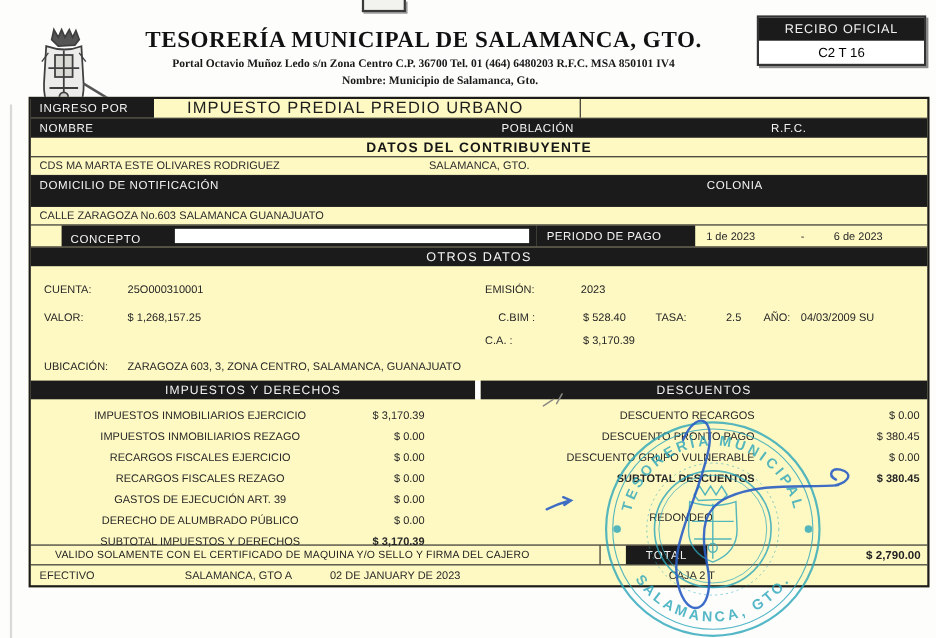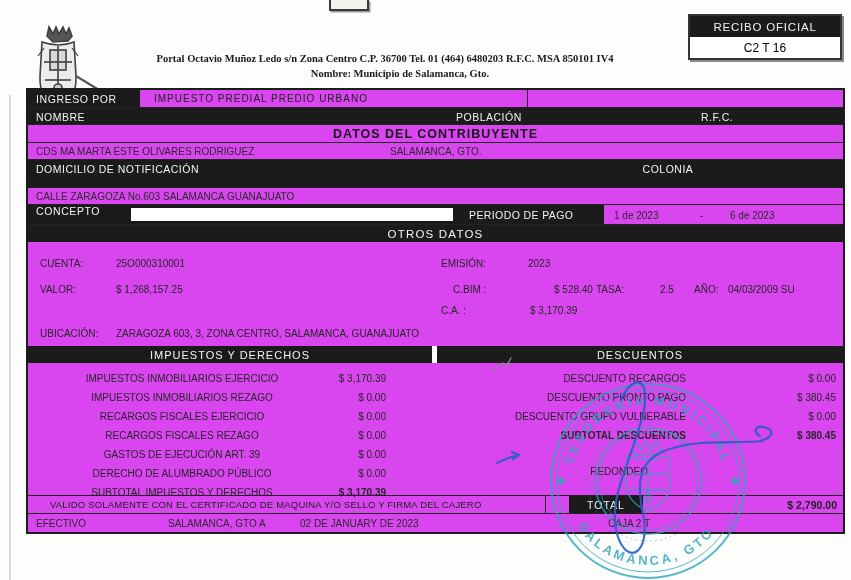--- a/index.html
+++ b/index.html
@@ -14,39 +14,39 @@
   .h-addr{position:absolute;left:85px;top:53px;width:600px;text-align:center;
           font-family:"Liberation Serif", serif;font-weight:bold;font-size:10.5px;color:#1a1a1a;}
   .h-name{position:absolute;left:95px;top:68px;width:610px;text-align:center;
           font-family:"Liberation Serif", serif;font-weight:bold;font-size:10.5px;color:#1a1a1a;}
   .receipt-box{position:absolute;left:688px;top:14px;width:150px;border:2px solid #333;background:#fff;
                box-shadow:2px 2px 0 #8a8a8a;}
   .rb-bar{height:21px;background:#1b1b1b;color:#f2f2f2;font-size:11.5px;letter-spacing:.8px;
           display:flex;align-items:center;justify-content:center;}
   .rb-num{height:21px;display:flex;align-items:center;justify-content:center;font-size:12px;color:#000000;}
   
-  .table{position:absolute;left:26px;top:88px;width:815px;border:2px solid #1c1c1c;background:#d946ef;}
+  .table{position:absolute;left:26px;top:88px;width:815px;border:2px solid #1c1c1c;background:#fef9c3;}
   .bar{background:#1b1b1b;color:#f3f3f3;}
   .row{position:relative;box-sizing:border-box;}
   .r1{height:18px;display:flex;border-bottom:1.5px solid #222;}
   .r1 .ing-lbl{width:112px;font-size:10.5px;letter-spacing:.6px;display:flex;align-items:center;padding-left:8px;box-sizing:border-box;}
-  .r1 .ing-val{width:388px;font-size:10px;letter-spacing:1px;display:flex;align-items:center;padding-left:14px;
+  .r1 .ing-val{width:388px;font-size:15px;letter-spacing:1px;display:flex;align-items:center;padding-left:30px;
                box-sizing:border-box;border-right:1.5px solid #222;color:#1d1d1d;}
   .r2{height:18px;display:flex;align-items:center;justify-content:center;border-bottom:1.5px solid #222;
       font-weight:bold;font-size:12.5px;letter-spacing:1px;color:#161616;}
   .r3{height:17px;border-bottom:1px solid #222;}
   .r3 span,.r5 span{position:absolute;top:0;height:17px;display:flex;align-items:center;font-size:10.5px;letter-spacing:.5px;}
   .r4{height:17px;border-bottom:1px solid #222;}
   .r4 span{position:absolute;top:0;height:17px;display:flex;align-items:center;font-size:10px;color:#2a2a2a;}
   .r5{height:28px;border-bottom:1px solid #222;}
   .r6{height:17px;border-bottom:1px solid #222;}
   .r6 span{position:absolute;top:0;height:17px;display:flex;align-items:center;font-size:10px;color:#2a2a2a;}
   .r7{height:20px;display:flex;border-bottom:1.5px solid #222;}
-  .concepto-bar{width:432px;position:relative;display:flex;align-items:flex-start;padding-left:8px;box-sizing:border-box;
-                font-size:10.5px;letter-spacing:.6px;}
+  .concepto-bar{width:432px;position:relative;display:flex;align-items:flex-end;padding-left:8px;box-sizing:border-box;
+                font-size:10.5px;letter-spacing:.6px;margin-left:28px;}
   .concepto-inset{position:absolute;left:103px;top:3px;width:322px;height:13px;background:#fff;}
   .periodo-bar{width:144px;display:flex;align-items:center;padding-left:9px;box-sizing:border-box;
                font-size:10.5px;letter-spacing:.4px;}
   .periodo-dates{flex:1;position:relative;}
   .periodo-dates span{position:absolute;top:0;height:20px;display:flex;align-items:center;font-size:10px;color:#2a2a2a;}
   .r8{height:17px;display:flex;align-items:center;justify-content:center;font-size:11.5px;letter-spacing:1.2px;}
   .od{height:104px;position:relative;font-size:10px;color:#262626;}
   .od span{position:absolute;white-space:nowrap;}
   .secbars{height:17px;display:flex;}
   .secbars .sb{display:flex;align-items:center;justify-content:center;font-size:11px;letter-spacing:1px;}
@@ -91,20 +91,21 @@
       <line x1="34" y1="22" x2="34" y2="78"></line>
       <line x1="20" y1="38" x2="48" y2="38"></line>
       <line x1="21" y1="56" x2="47" y2="56"></line>
       <circle cx="34" cy="64" r="4" fill="#cfcfcb"></circle>
       <path d="M20,24 l-6,8 M48,24 l6,8" stroke-width="1.2"></path>
       <path d="M52,52 L98,80" stroke="#555" stroke-width="2.2" fill="none"></path>
       <path d="M86,72 l10,-3 2,9 -10,2 z" fill="#777" stroke-width="1"></path>
     </g>
   </svg>
 
+  <div class="h-title">TESORERÍA MUNICIPAL DE SALAMANCA, GTO.</div>
   <div class="h-addr">Portal Octavio Muñoz Ledo s/n Zona Centro C.P. 36700 Tel. 01 (464) 6480203 R.F.C. MSA 850101 IV4</div>
   <div class="h-name">Nombre: Municipio de Salamanca, Gto.</div>
 
   <div class="receipt-box">
     <div class="rb-bar">RECIBO OFICIAL</div>
     <div class="rb-num">C2 T 16</div>
   </div>
 
   <div class="table">
 
@@ -157,21 +158,21 @@
     </div>
 
     <div class="row od">
       <span style="left:12px;top:16px;">CUENTA:</span>
       <span style="left:88px;top:16px;">25O000310001</span>
       <span style="left:413px;top:16px;">EMISIÓN:</span>
       <span style="left:500px;top:16px;">2023</span>
       <span style="left:12px;top:42px;">VALOR:</span>
       <span style="left:88px;top:42px;">$ 1,268,157.25</span>
       <span style="left:413px;top:42px;margin-left:12px;">C.BIM :</span>
-      <span style="left:526px;top:42px;">$ 528.40</span>
+      <span style="left:502px;top:42px;">$ 528.40</span>
       <span style="left:568px;top:42px;">TASA:</span>
       <span style="left:632px;top:42px;">2.5</span>
       <span style="left:666px;top:42px;">AÑO:</span>
       <span style="left:700px;top:42px;">04/03/2009 SU</span>
       <span style="left:413px;top:63px;">C.A. :</span>
       <span style="left:502px;top:63px;">$ 3,170.39</span>
       <span style="left:12px;top:86px;">UBICACIÓN:</span>
       <span style="left:88px;top:86px;">ZARAGOZA 603, 3, ZONA CENTRO, SALAMANCA, GUANAJUATO</span>
     </div>
 

